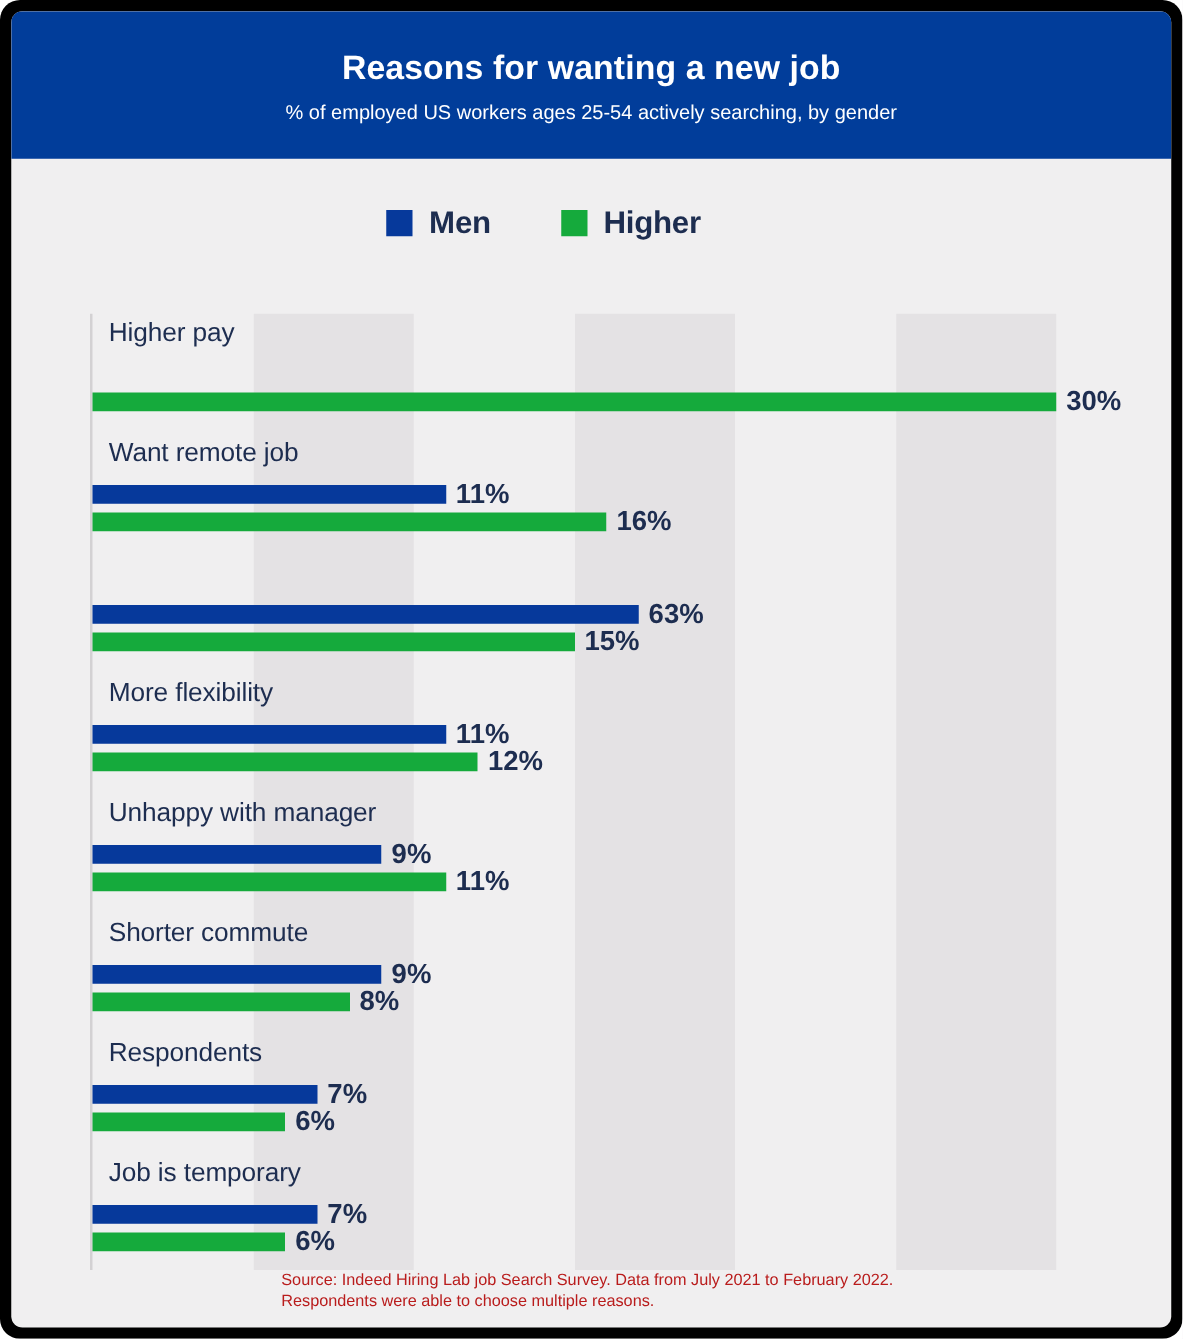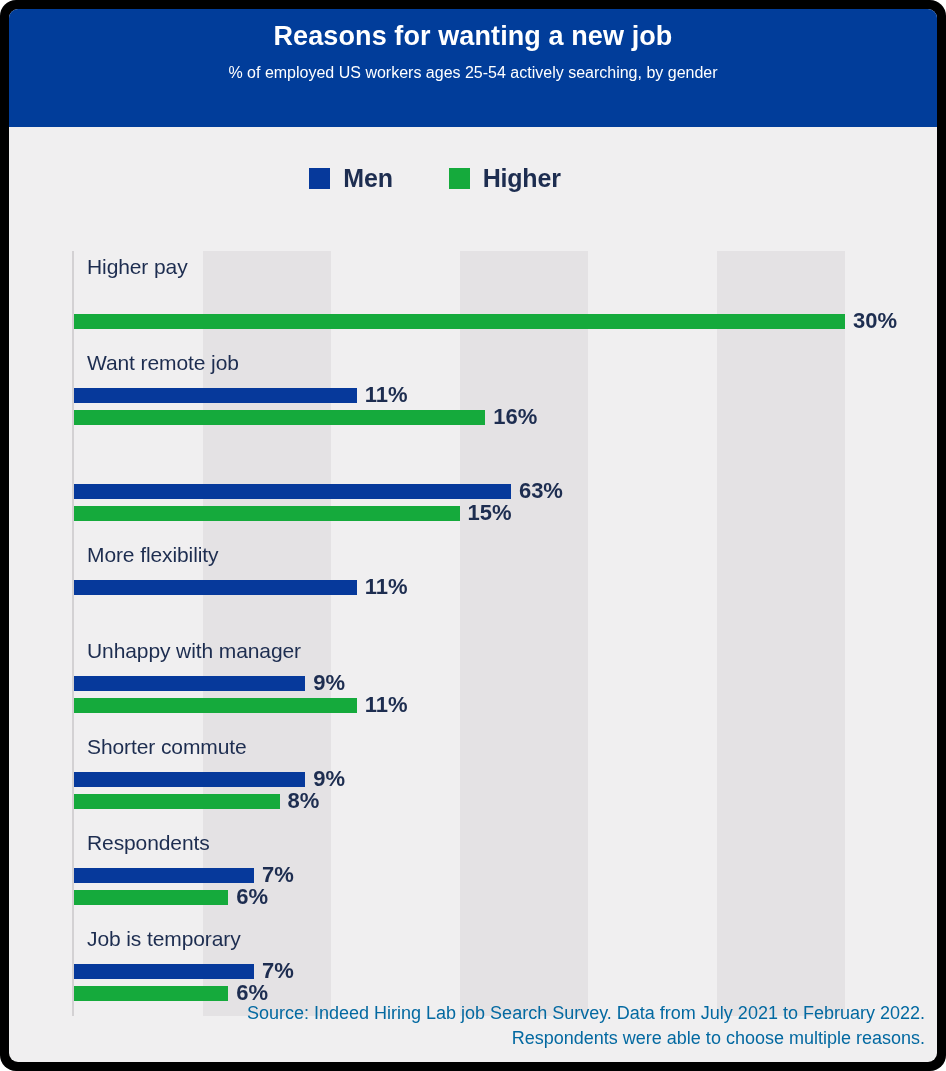--- a/index.html
+++ b/index.html
@@ -40,21 +40,21 @@
     position: absolute;
     left: 0;
     top: 0;
     width: 928px;
     height: 118px;
     background: #013d9a;
     text-align: center;
   }
   .chart-title {
     margin: 0;
-    padding-top: 12px;
+    padding-top: 30px;
     color: #ffffff;
     font-size: 27px;
     font-weight: bold;
     letter-spacing: 0.1px;
   }
   .chart-subtitle {
     margin: 0;
     padding-top: 12px;
     color: #ffffff;
     font-size: 16px;
@@ -167,23 +167,22 @@
     position: relative;
     top: -1px;
   }
 
   
   .source {
     position: absolute;
     right: 12px;
     bottom: 12px;
     width: 700px;
-    text-align: right;
-    color: #0369a1;
-    font-size: 18px;
+    color: #b91c1c;
+    font-size: 13px;
     line-height: 1.35;
   }
   .source div { display: block; }
 </style>
 </head>
 <body>
 
 <div class="figure">
   <div class="card">
 
@@ -238,20 +237,24 @@
               <span class="bar women" style="width: 385.5px;"></span>
               <span class="bar-value">15%</span>
             </div>
           </div>
           <div class="group">
             <div class="group-label">More flexibility</div>
             <div class="bar-row men">
               <span class="bar men" style="width: 282.7px;"></span>
               <span class="bar-value">11%</span>
             </div>
+            <div class="bar-row women">
+              <span class="bar women" style="width: 308.4px;"></span>
+              <span class="bar-value">12%</span>
+            </div>
           </div>
           <div class="group">
             <div class="group-label">Unhappy with manager</div>
             <div class="bar-row men">
               <span class="bar men" style="width: 231.3px;"></span>
               <span class="bar-value">9%</span>
             </div>
             <div class="bar-row women">
               <span class="bar women" style="width: 282.7px;"></span>
               <span class="bar-value">11%</span>

